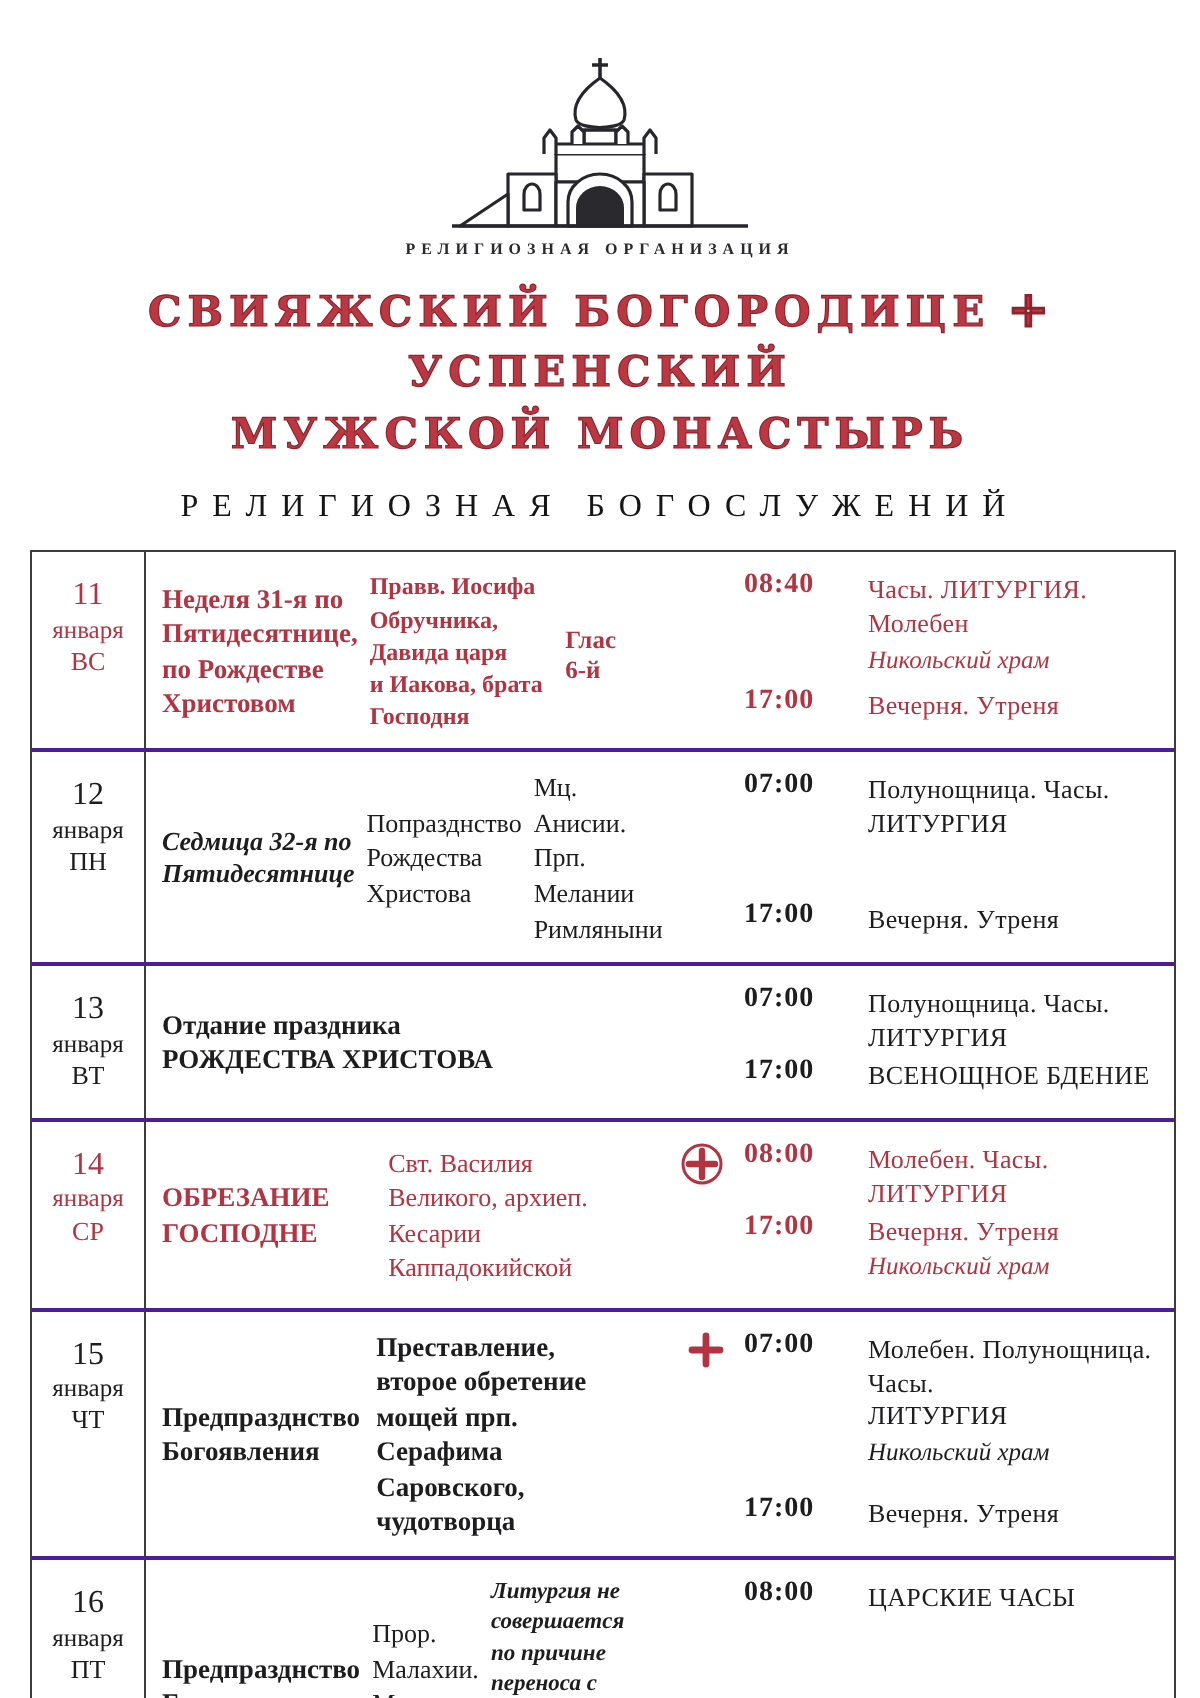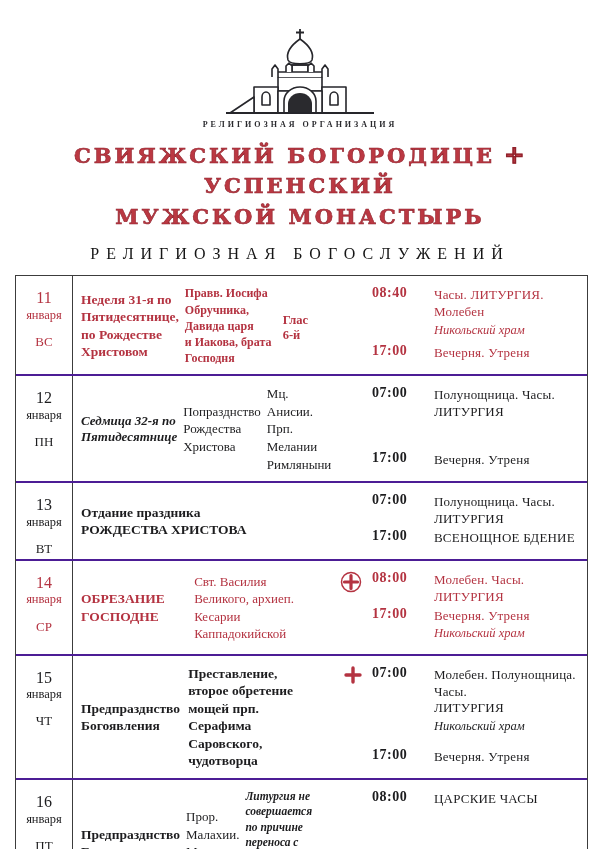--- a/index.html
+++ b/index.html
@@ -45,21 +45,21 @@
   }
   .row:first-child { border-top:none; }
   .cell-date {
     border-right:1px solid #3c3c3c;
     text-align:center;
     padding-top:13px;
     display:flex; flex-direction:column; align-items:center;
   }
   .d-day { font-size:16px; line-height:1.1; }
   .d-month { font-size:12.5px; line-height:1.3; }
-  .d-wd { font-size:13px; margin-top:11px; }
+  .d-wd { font-size:13px; }
   .cell-desc {
     text-align:left;
     padding:9px 8px 8px 8px;
     display:flex; flex-direction:row; align-items:center; gap:6px;
   }
   .pre { white-space:pre-line; }
   .desc-main  { font-size:13.5px; font-weight:bold; line-height:1.3; }
   .desc-caps  { font-size:13.5px; font-weight:bold; line-height:1.3; }
   .desc-reg   { font-size:13px; line-height:1.35; }
   .desc-small { font-size:12px; font-weight:bold; line-height:1.35; }

